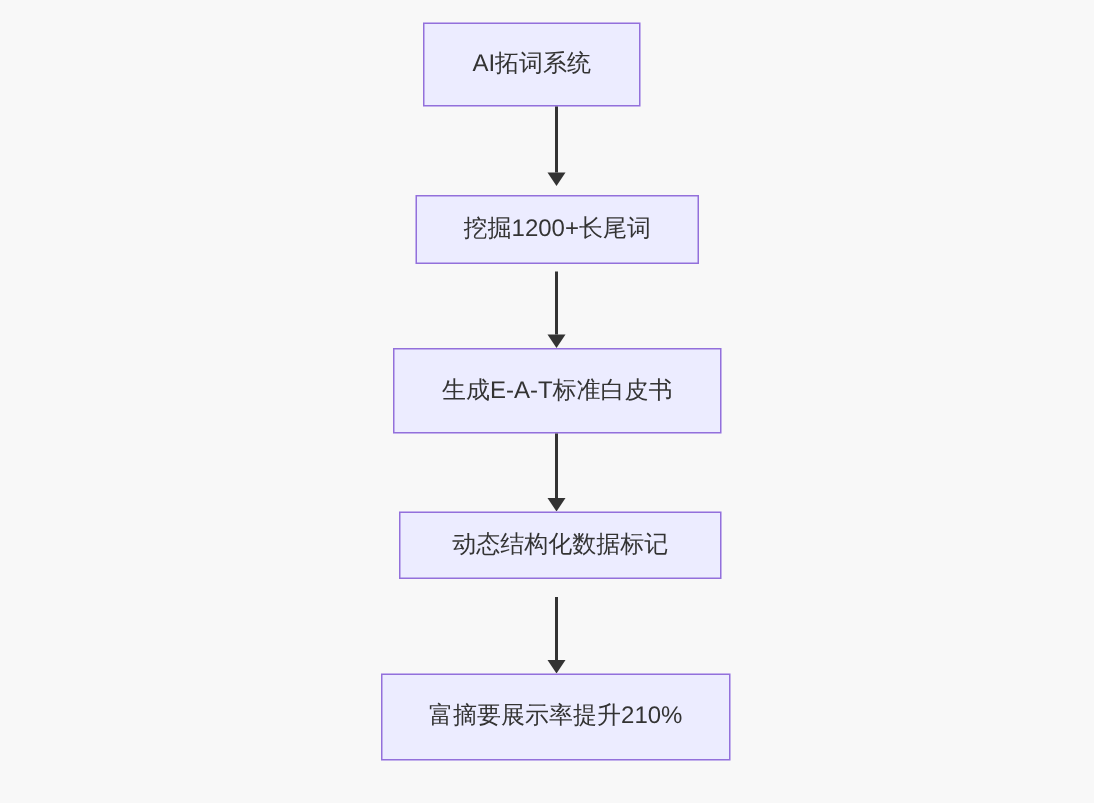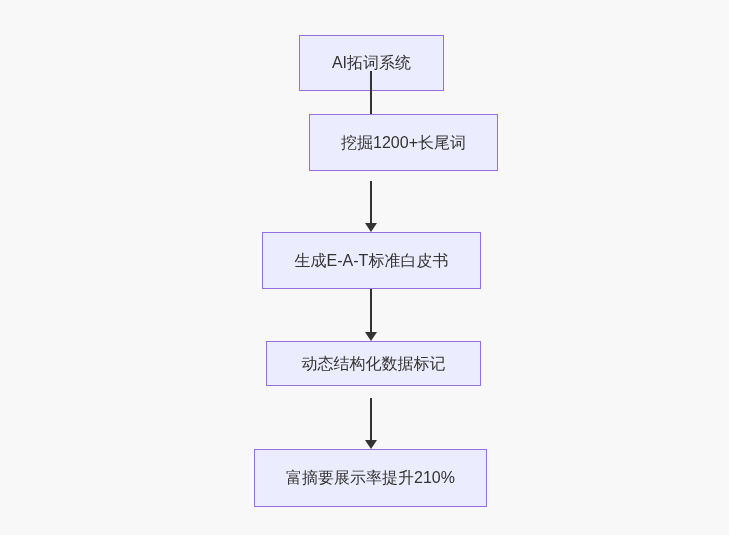--- a/index.html
+++ b/index.html
@@ -49,22 +49,22 @@
     background: #333333;
   }
   .edge-arrowhead {
     width: 0;
     height: 0;
     border-left: 6px solid transparent;
     border-right: 6px solid transparent;
     border-top: 9px solid #333333;
   }
   
-  #node-0 { left: 299px; top: 15px;  width: 145px; height: 56px; margin-top: 20px; }
-  #node-1 { left: 277px; top: 114px; width: 189px; height: 57px; margin-left: 32px; }
+  #node-0 { left: 282px; top: 15px;  width: 145px; height: 56px; }
+  #node-1 { left: 277px; top: 130px; width: 189px; height: 46px; }
   #node-2 { left: 262px; top: 232px; width: 219px; height: 57px; }
   #node-3 { left: 266px; top: 341px; width: 215px; height: 45px; }
   #node-4 { left: 254px; top: 449px; width: 233px; height: 58px; align-items: center; }
   
   #edge-0 { left: 365px; top: 71px;  height: 53px; }
   #edge-1 { left: 365px; top: 181px; height: 51px; }
   #edge-2 { left: 365px; top: 289px; height: 52px; }
   #edge-3 { left: 365px; top: 398px; height: 51px; }
 </style>
 </head>

